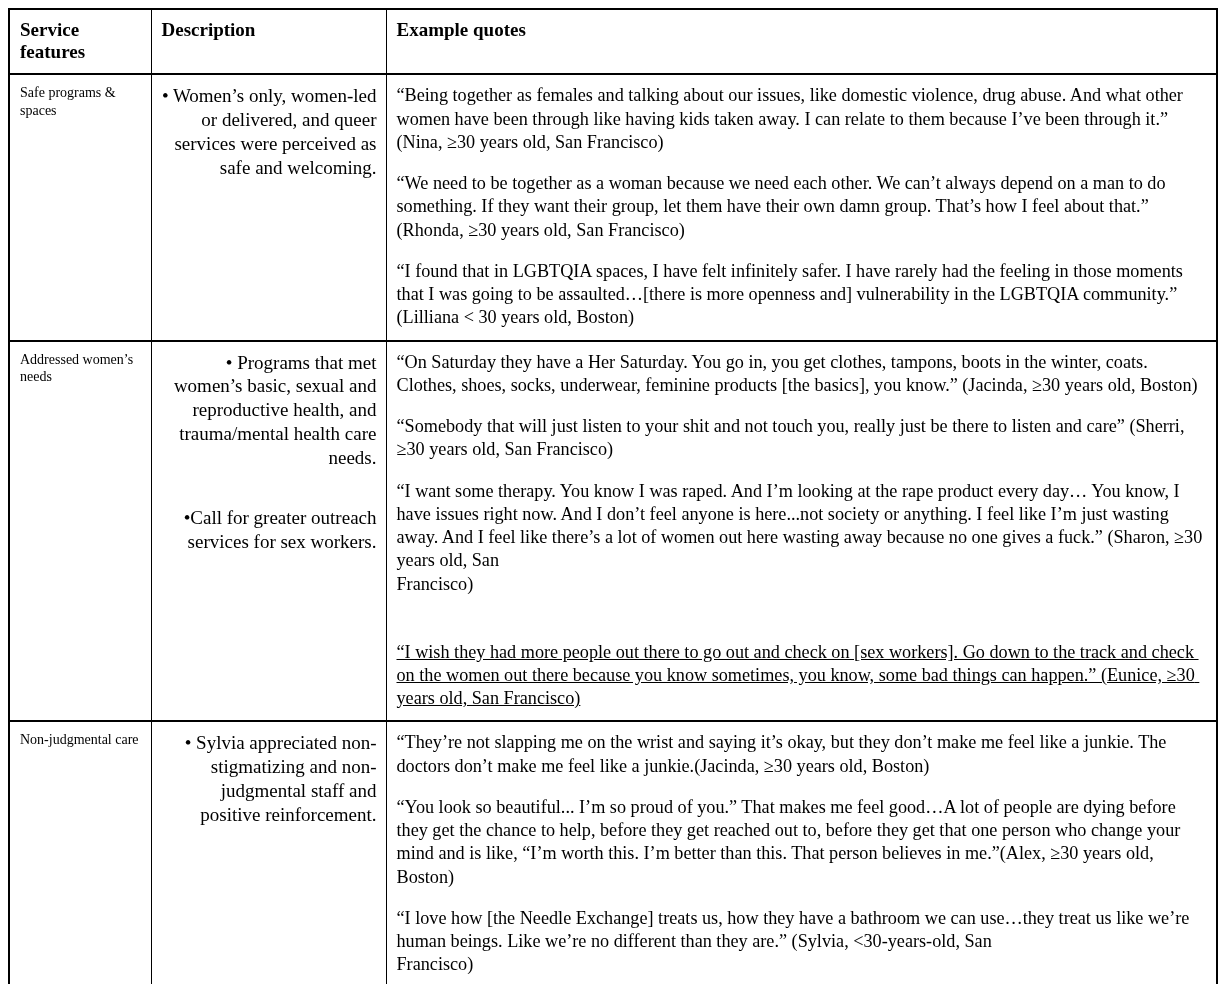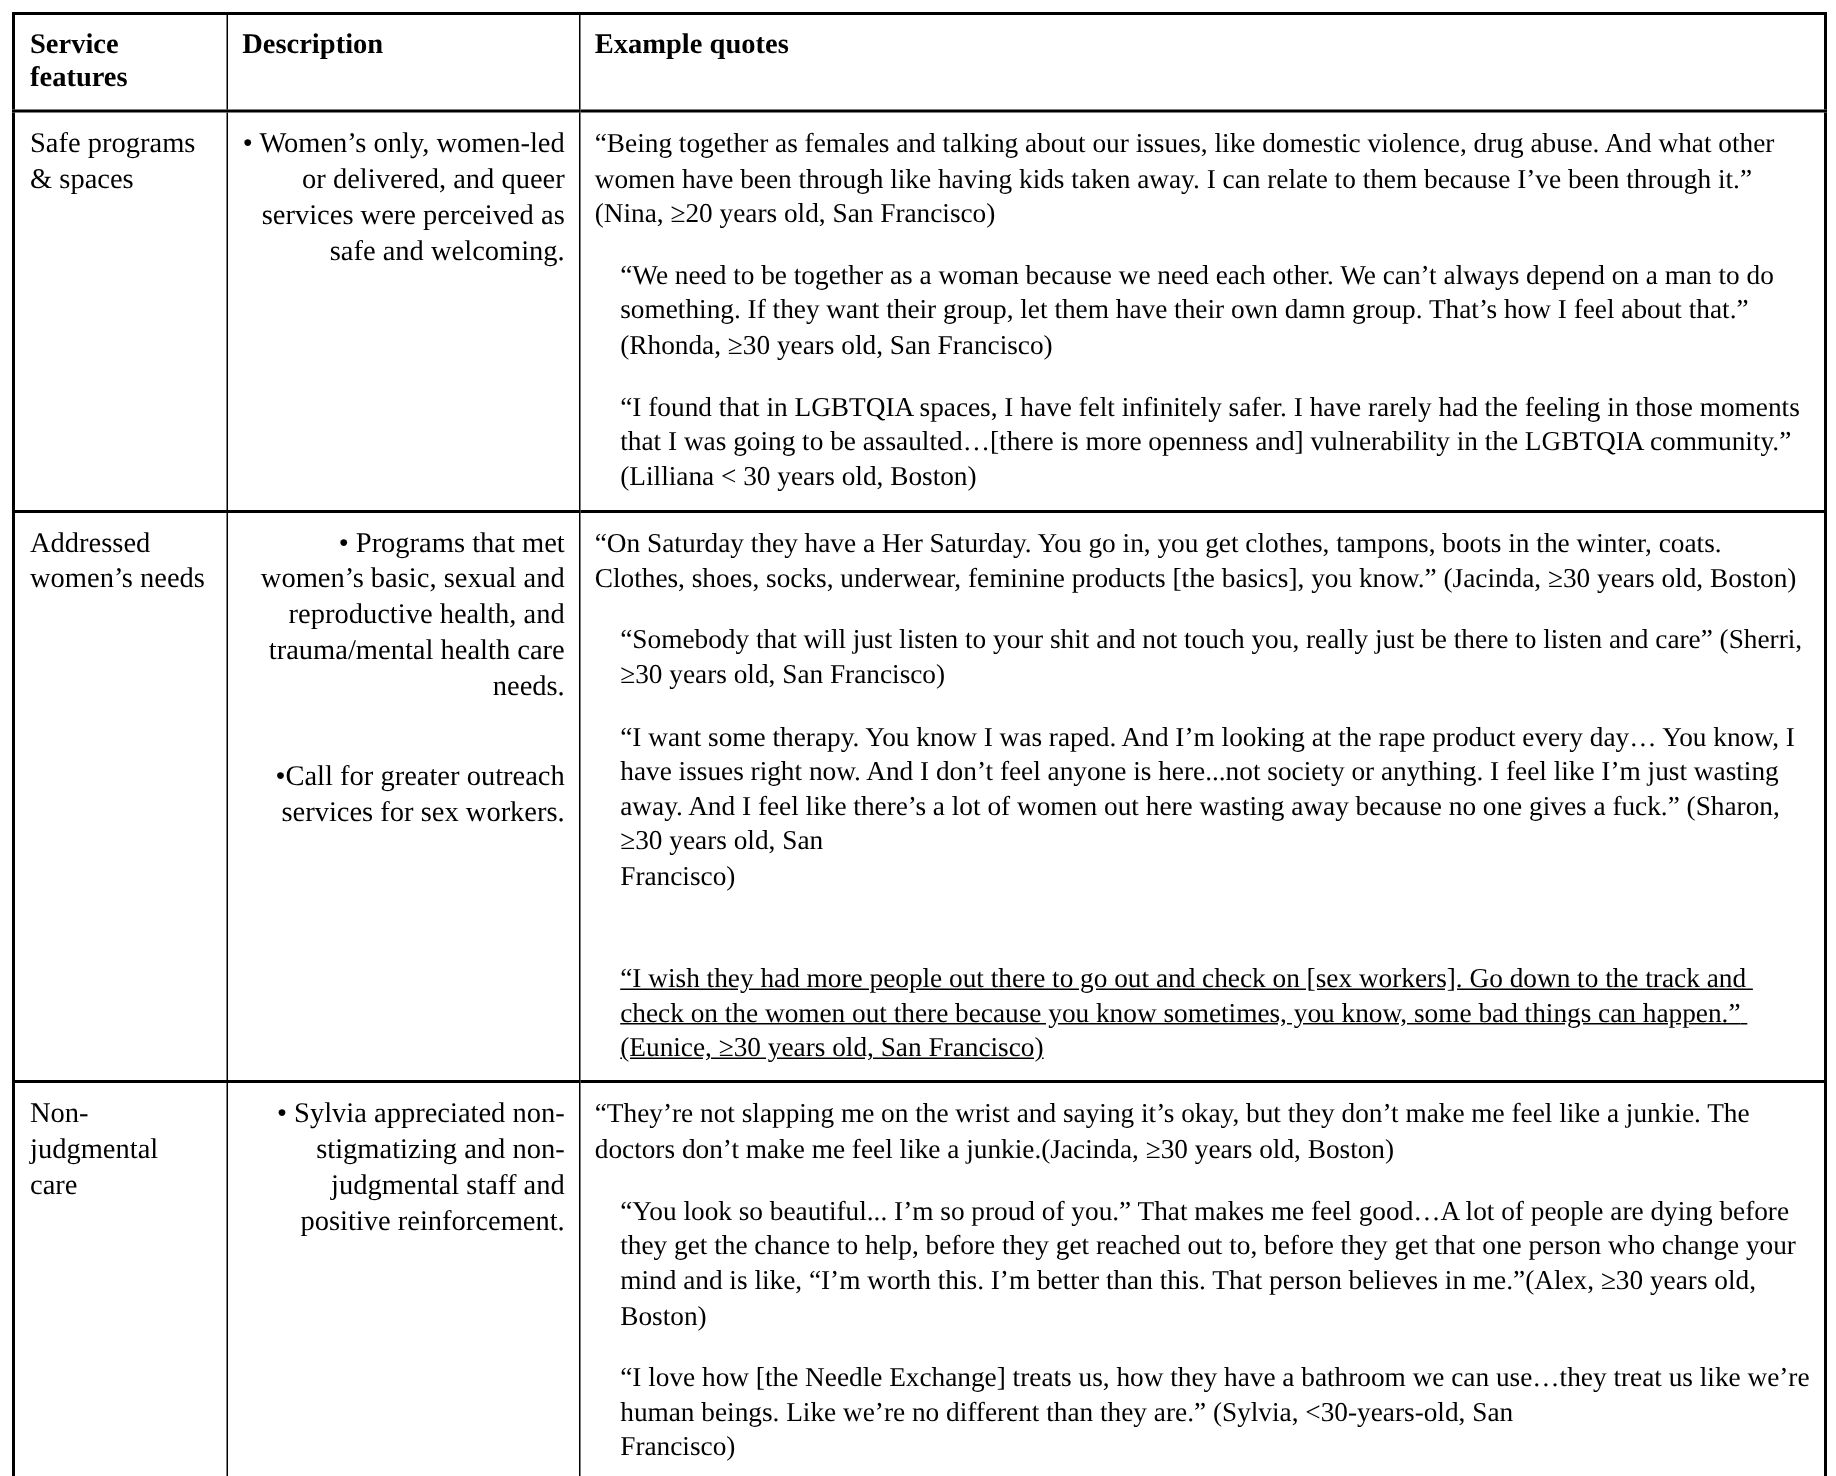--- a/index.html
+++ b/index.html
@@ -43,21 +43,21 @@
   }
   table.features-table tbody tr td {
     border-top-width: 2.2px;
   }
   .hdr {
     font-weight: bold;
     font-size: 19px;
     line-height: 1.17;
   }
   .feature-cell {
-    font-size: 19px;
+    font-size: 14px;
     line-height: 1.25;
   }
   .desc-cell {
     font-size: 19px;
     line-height: 1.26;
   }
   .quotes-cell {
     font-size: 18.2px;
     line-height: 1.27;
   }
@@ -69,21 +69,20 @@
   .bullet + .bullet {
     margin-top: 1.9em;
   }
   .quote {
     margin: 0;
     white-space: pre-wrap;
     text-align: left;
   }
   .quote + .quote {
     margin-top: 1.02em;
-    margin-left: 17px;
   }
   .quote.extra-gap {
     margin-top: 2.5em;
     text-decoration: underline;
   }
 </style>
 </head>
 <body>
 
 <div class="page">
@@ -101,21 +100,21 @@
       </tr>
     </thead>
     <tbody>
 
       <tr>
         <td class="feature-cell">Safe programs &amp; spaces</td>
         <td class="desc-cell">
           <p class="bullet">• Women’s only, women-led or delivered, and queer services were perceived as safe and welcoming.</p>
         </td>
         <td class="quotes-cell">
-          <p class="quote">“Being together as females and talking about our issues, like domestic violence, drug abuse. And what other women have been through like having kids taken away. I can relate to them because I’ve been through it.” (Nina, ≥20 years old, San Francisco)</p>
+          <p class="quote">“Being together as females and talking about our issues, like domestic violence, drug abuse. And what other women have been through like having kids taken away. I can relate to them because I’ve been through it.” (Nina, ≥30 years old, San Francisco)</p>
           <p class="quote">“We need to be together as a woman because we need each other. We can’t always depend on a man to do something. If they want their group, let them have their own damn group. That’s how I feel about that.” (Rhonda, ≥30 years old, San Francisco)</p>
           <p class="quote">“I found that in LGBTQIA spaces, I have felt infinitely safer. I have rarely had the feeling in those moments that I was going to be assaulted…[there is more openness and] vulnerability in the LGBTQIA community.” (Lilliana &lt; 30 years old, Boston)</p>
         </td>
       </tr>
 
       <tr>
         <td class="feature-cell">Addressed women’s needs</td>
         <td class="desc-cell">
           <p class="bullet">• Programs that met women’s basic, sexual and reproductive health, and trauma/mental health care needs.</p>
           <p class="bullet">•Call for greater outreach services for sex workers.</p>

